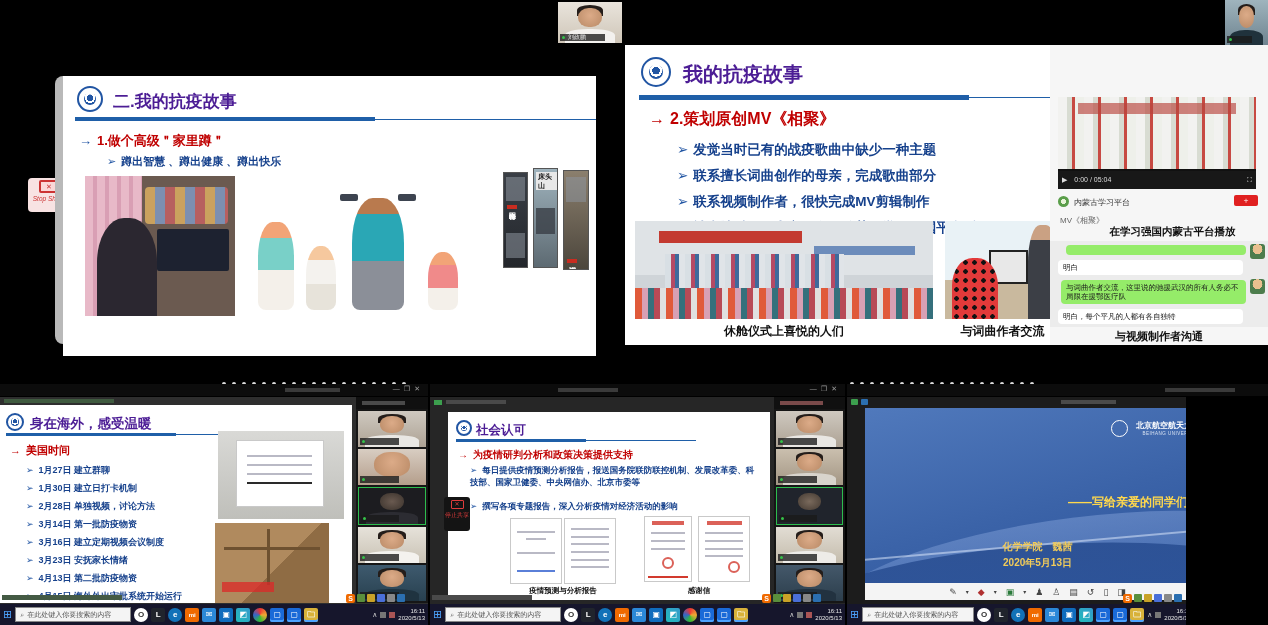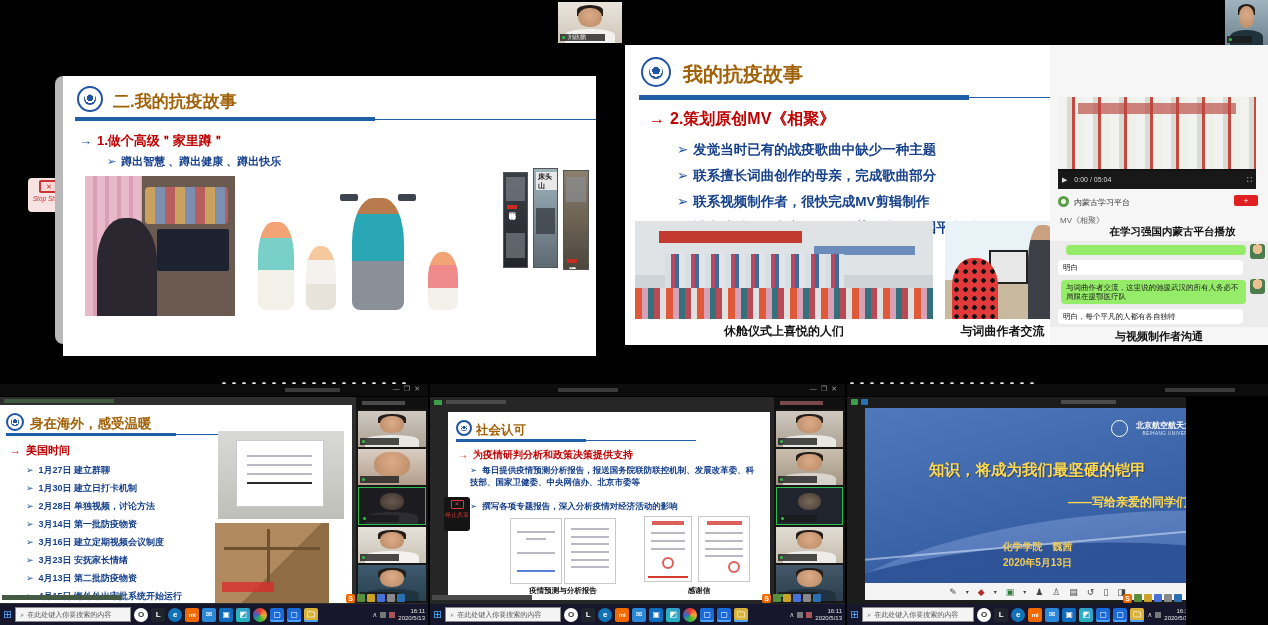--- a/index.html
+++ b/index.html
@@ -3,21 +3,21 @@
 <meta charset="utf-8">
 <style>
   *{margin:0;padding:0;box-sizing:border-box}
   html,body{width:1268px;height:625px;background:#000;overflow:hidden;
     font-family:"Liberation Sans","DejaVu Sans",sans-serif;}
   .abs{position:absolute}
   .win{background:#fff;position:absolute;overflow:hidden}
   .logo{position:absolute;border:2px solid #2155a3;border-radius:50%;background:#fff}
   .logo:before{content:"";position:absolute;left:22%;top:22%;right:22%;bottom:22%;
     border-radius:50%;background:radial-gradient(circle at 50% 40%,#2155a3 0 35%,#fff 36% 55%,#2155a3 56%)}
-  .stitle{color:#a16207;font-weight:bold}
+  .stitle{color:#4c1d95;font-weight:bold}
   .bar{position:absolute;background:#1f5fa8}
   .thin{position:absolute;height:1px;background:#1f5fa8}
   .redhead{position:absolute;color:#c00000;font-weight:bold;white-space:nowrap}
   .bmark{color:#2155a3;margin-right:5px}
   .bullet{color:#16418c;font-weight:bold;white-space:nowrap}
   .dots i{display:inline-block;width:4px;height:4px;border-radius:50%;background:#ddd;margin-right:6px}
   .tb{position:absolute;height:12px;background:#0c0c0c;color:#777}
   .tb .txtbar{position:absolute;top:4px;height:4px;background:#3a3a3a}
   .wc{position:absolute;top:1px;font-size:7px;color:#9a9a9a;letter-spacing:4px}
   .pv{position:absolute;overflow:hidden;background:linear-gradient(#cfc9c0,#ada294)}
@@ -447,21 +447,20 @@
   <span class="abs" style="right:70px;top:3px;width:55px;height:4px;background:#4a4a4a"></span>
 
   <div class="abs" style="left:18px;top:11px;width:345px;height:175px;overflow:hidden;background:linear-gradient(165deg,#5079bc 0%,#3b63a8 55%,#2c549c 100%)">
     <span class="abs" style="left:-12%;bottom:-42%;width:150%;height:80%;border-radius:50%;background:linear-gradient(#7b9bd4,#3a64ad);opacity:.55;transform:rotate(-7deg)"></span>
     <span class="abs" style="left:-28%;bottom:-58%;width:160%;height:80%;border-radius:50%;background:linear-gradient(#24498d,#2c549c);opacity:.8;transform:rotate(-4deg)"></span>
     <span class="abs" style="left:-5%;bottom:22%;width:115%;height:2px;background:rgba(230,240,255,.5);transform:rotate(-5deg)"></span>
 
     <span class="abs" style="right:82px;top:12px;width:17px;height:17px;border:1.5px solid #fff;border-radius:50%"></span>
     <span class="abs" style="right:10px;top:12px;color:#fff;font-size:8px;font-weight:bold;font-family:'Liberation Serif','DejaVu Serif',serif"><span>北京航空航天大学</span></span>
     <span class="abs" style="right:10px;top:23px;color:#d8e2f2;font-size:4.5px;letter-spacing:.5px"><span>BEIHANG UNIVERSITY</span></span>
-    <div style="position:absolute;left:0;top:52px;width:100%;text-align:center;color:#ffd84d;font-size:15.5px;font-weight:bold;text-shadow:1px 1px 1px rgba(0,0,0,.35)">知识，将成为我们最坚硬的铠甲</div>
     <div style="position:absolute;right:22px;top:86px;color:#ffd84d;font-size:12px;font-weight:bold">——写给亲爱的同学们</div>
     <div style="position:absolute;left:0;top:132px;width:100%;text-align:center;color:#f2cc5a;font-size:10px;font-weight:bold">化学学院　魏茜</div>
     <div style="position:absolute;left:0;top:148px;width:100%;text-align:center;color:#f2cc5a;font-size:10px;font-weight:bold">2020年5月13日</div>
   </div>
 
   <div class="abs" style="left:18px;top:186px;width:345px;height:17px;background:#f4f4f4;display:flex;align-items:center;justify-content:center;gap:9px;color:#444;font-size:9px">
     <span>✎</span>
       <span style="font-size:6px">▾</span>
     <span style="color:#b03030">◆</span>
       <span style="font-size:6px">▾</span>

